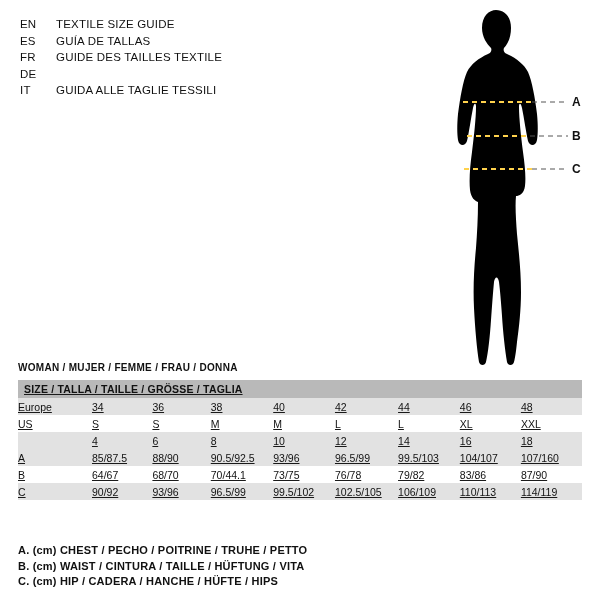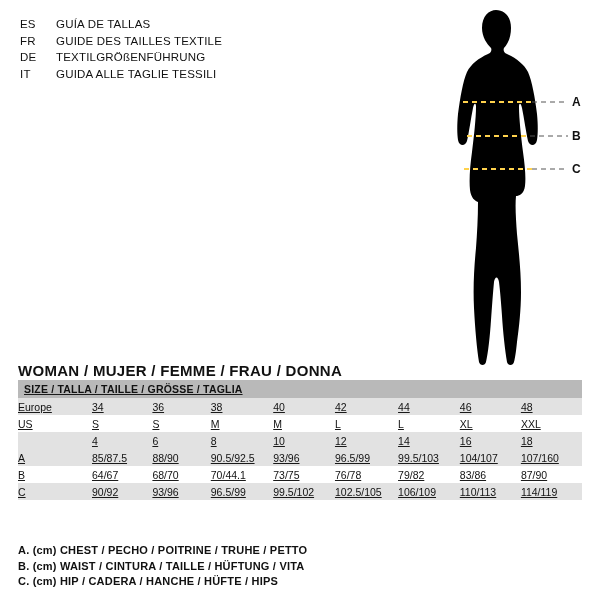--- a/index.html
+++ b/index.html
@@ -53,21 +53,21 @@
   }
   .figure-svg {
     display: block;
   }
 
   
   .woman-label {
     position: absolute;
     left: 18px;
     top: 362px;
-    font-size: 15px;
+    font-size: 10px;
     font-weight: bold;
     letter-spacing: 0.3px;
     color: #111;
   }
 
   
   .table-wrap {
     position: absolute;
     left: 18px;
     top: 380px;
@@ -128,30 +128,33 @@
     color: #111;
   }
 </style>
 </head>
 <body>
 
 <div class="page">
 
   <div class="lang-block">
     <div class="lang-row">
+      <span class="lang-code">EN</span>
+      <span class="lang-title">TEXTILE SIZE GUIDE</span>
+    </div>
+    <div class="lang-row">
       <span class="lang-code">ES</span>
       <span class="lang-title">GUÍA DE TALLAS</span>
     </div>
     <div class="lang-row">
       <span class="lang-code">FR</span>
       <span class="lang-title">GUIDE DES TAILLES TEXTILE</span>
     </div>
     <div class="lang-row">
       <span class="lang-code">DE</span>
-      <span class="lang-title">TEXTILGRÖßENFÜHRUNG</span>
     </div>
     <div class="lang-row">
       <span class="lang-code">IT</span>
       <span class="lang-title">GUIDA ALLE TAGLIE TESSILI</span>
     </div>
   </div>
 
   <div class="figure-wrap">
     <svg class="figure-svg" width="170" height="368" viewBox="0 0 170 368" xmlns="http://www.w3.org/2000/svg">
       <g>

